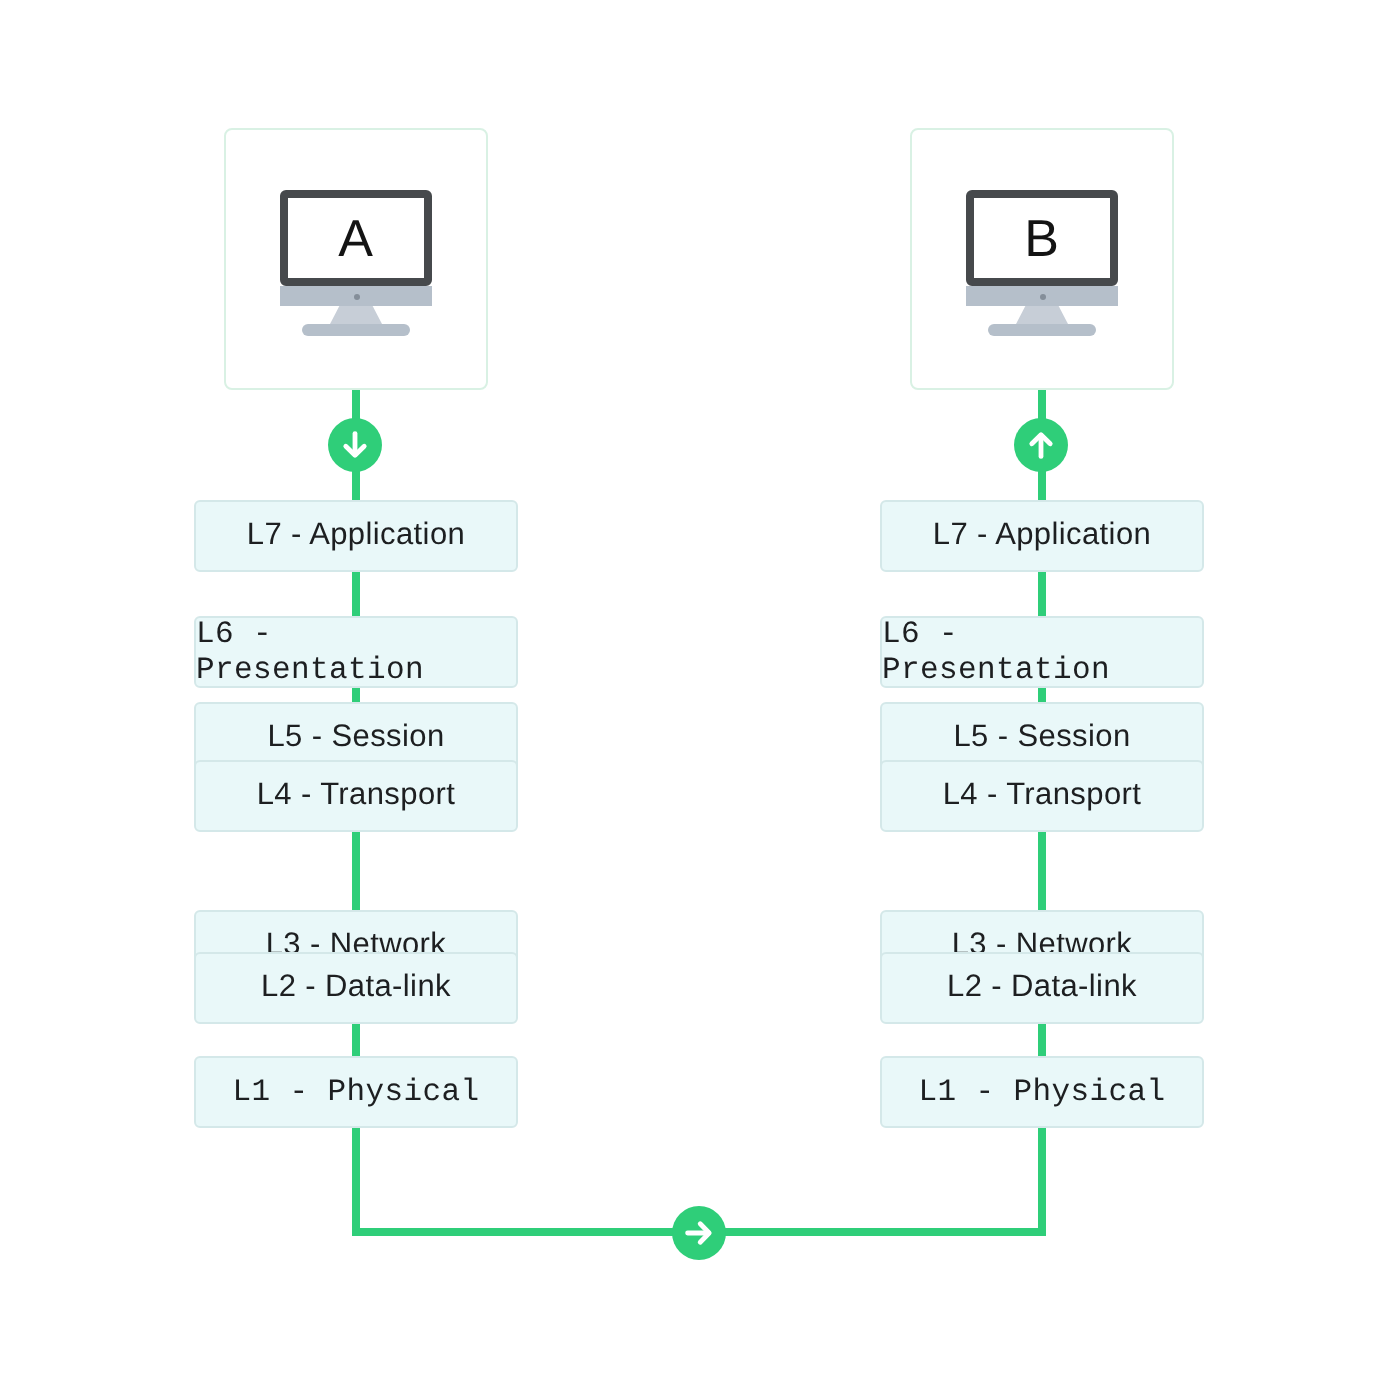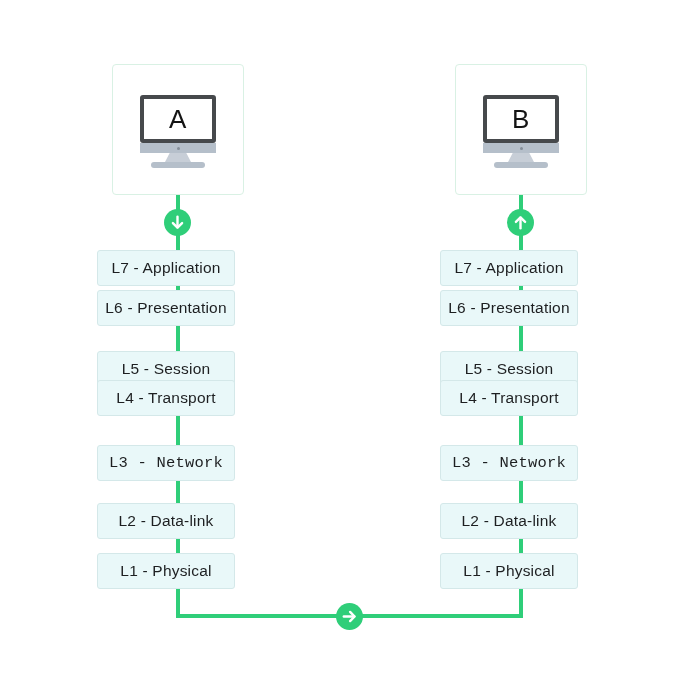--- a/index.html
+++ b/index.html
@@ -40,29 +40,29 @@
     border:4px solid var(--monitor-frame);border-radius:3px;
     display:flex;align-items:center;justify-content:center;
   }
   .screen-letter{font-size:26px;color:#141414;line-height:1;letter-spacing:.5px;}
   .chin{width:76px;height:10px;background:var(--monitor-silver);position:relative;}
   .cam-dot{position:absolute;left:50%;top:50%;width:3px;height:3px;margin:-1.5px 0 0 -1.5px;border-radius:50%;background:var(--monitor-dot);}
   .neck{width:26px;height:9px;background:var(--monitor-neck);clip-path:polygon(18% 0,82% 0,100% 100%,0 100%);}
   .base{width:54px;height:6px;border-radius:3px;background:var(--monitor-silver);}
   
   .layer{
-    position:absolute;width:138px;height:36px;box-sizing:border-box;
+    position:absolute;width:162px;height:36px;box-sizing:border-box;
     background:var(--box-fill);border:1px solid var(--box-border);border-radius:3px;
     display:flex;align-items:center;justify-content:center;z-index:1;
     font-size:15.5px;color:var(--text-dark);letter-spacing:.2px;
   }
   .colA{left:97px;}
   .colB{left:440px;}
-  .r1{top:250px;}.r2{top:290px;}.r3{top:351px;text-align:right;}.r4{top:380px;}
-  .r5{top:445px;font-family:Liberation Mono, monospace;}.r6{top:503px;}.r7{top:553px;}
+  .r1{top:250px;}.r2{top:308px;font-family:Liberation Mono, monospace;}.r3{top:351px;text-align:right;}.r4{top:380px;}
+  .r5{top:455px;}.r6{top:476px;}.r7{top:528px;font-family:Liberation Mono, monospace;}
 </style>
 </head>
 <body>
 
 <div class="stage">
 
   <div class="vline" style="left:176px;top:195px;height:423px;"></div>
   <div class="vline" style="left:519px;top:195px;height:423px;"></div>
   <div class="hline" style="left:176px;top:614px;width:347px;"></div>
 

